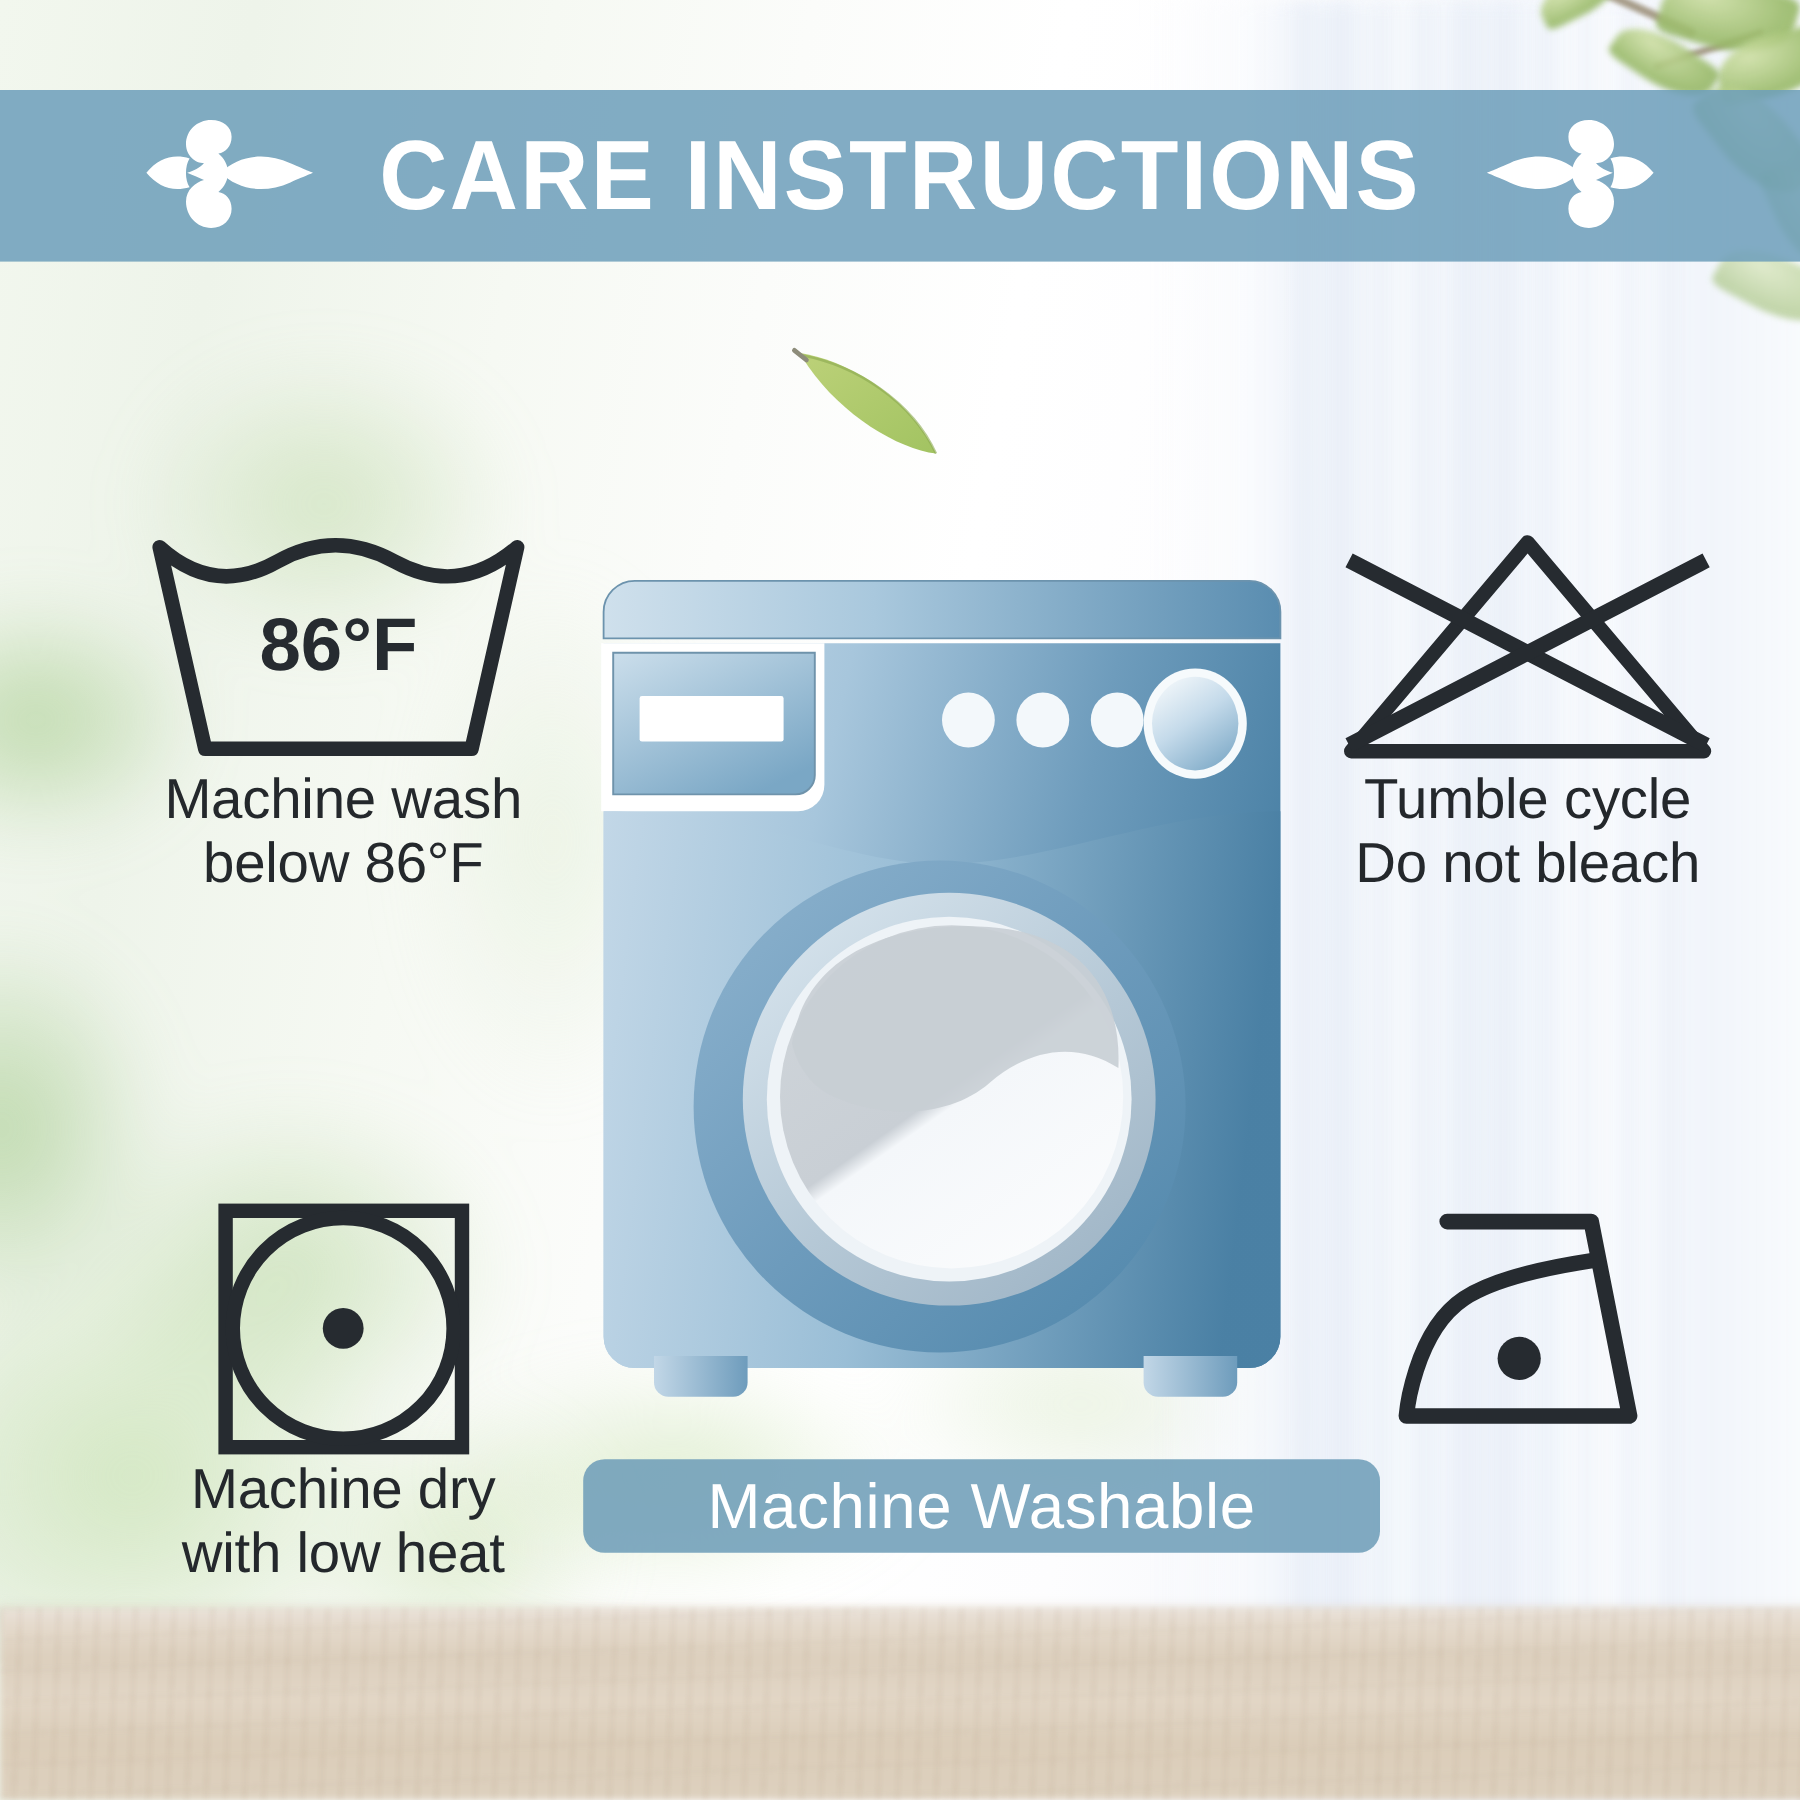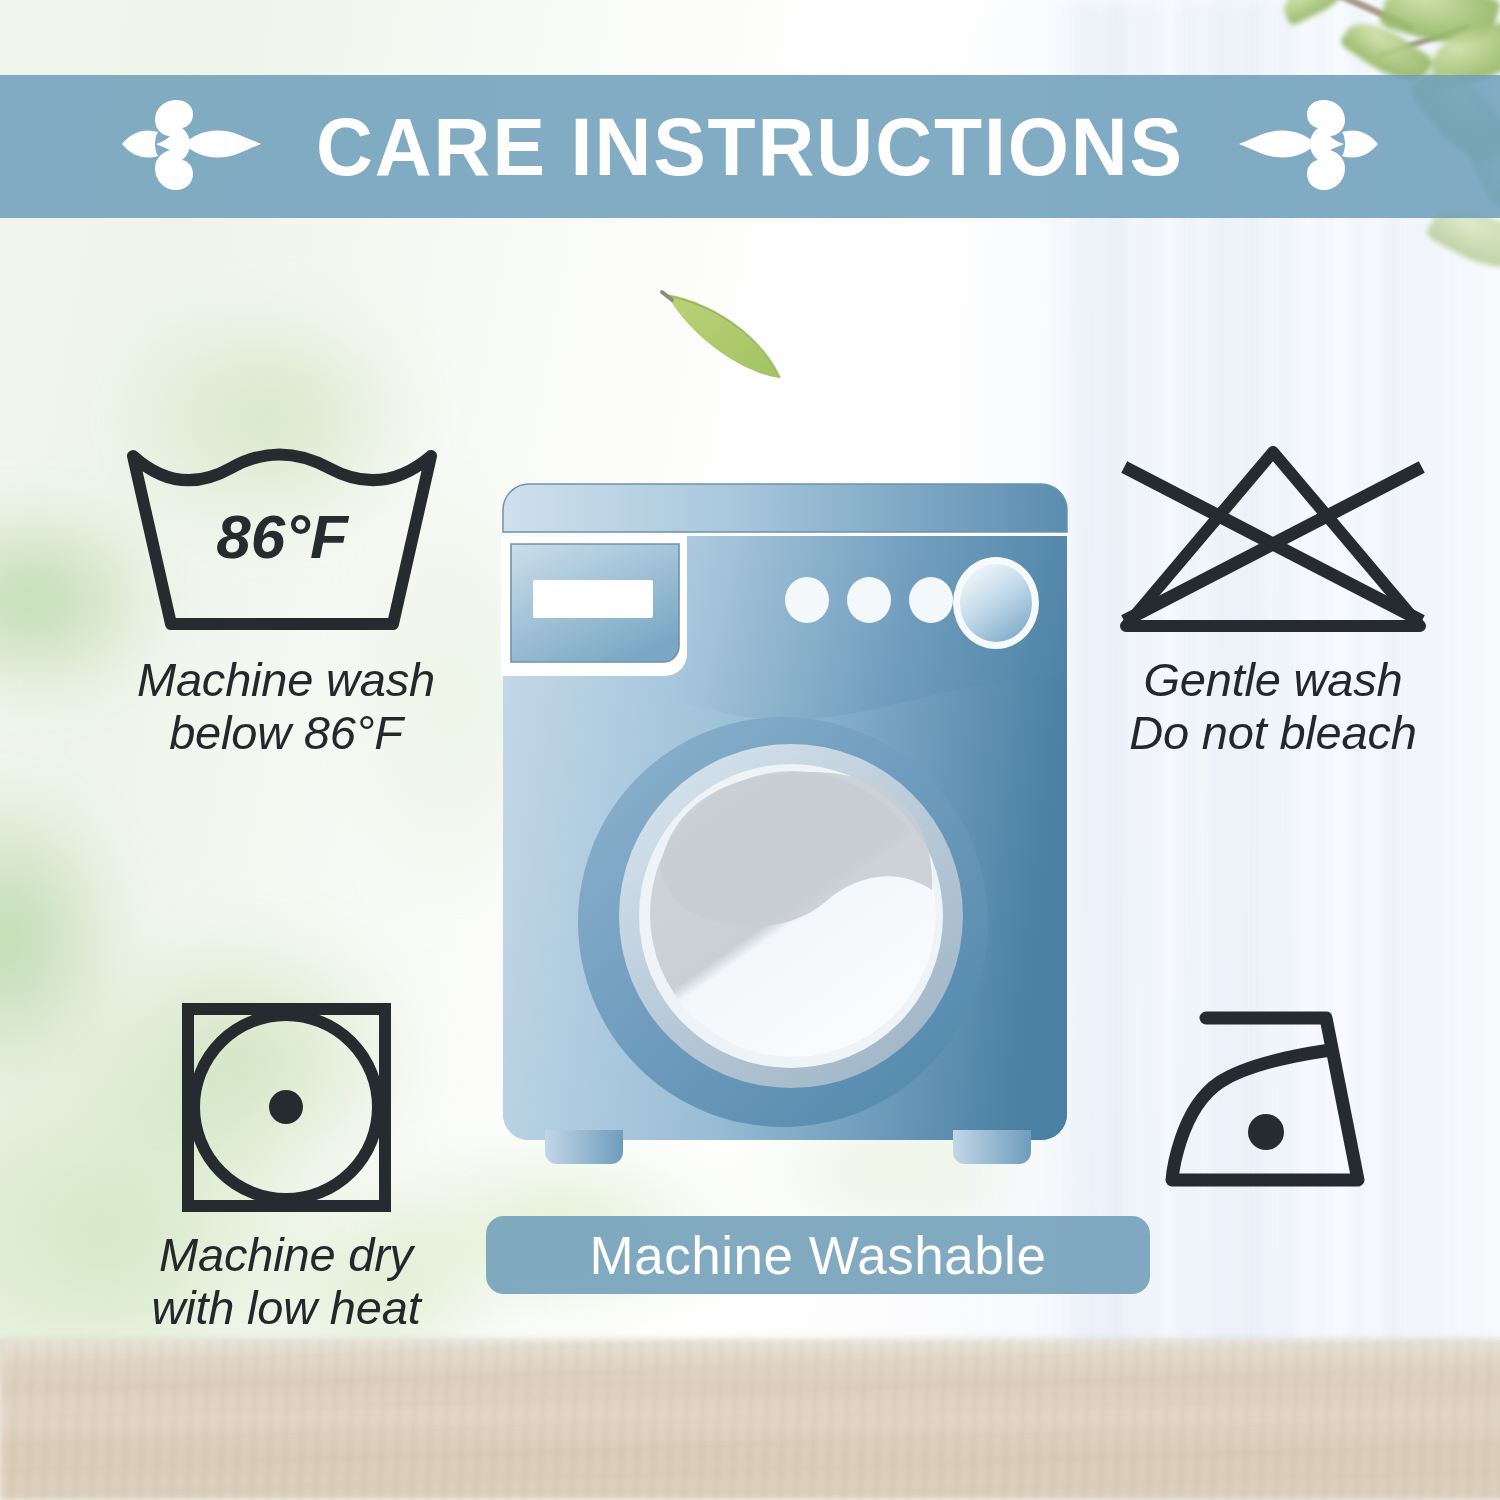--- a/index.html
+++ b/index.html
@@ -158,25 +158,23 @@
   }
   .flourish { width: 150px; height: 110px; flex: 0 0 auto; }
   .flourish.right { transform: scaleX(-1); }
 
   
   .cell {
     position: absolute;
     display: flex;
     flex-direction: column;
     align-items: center;
-    font-style: italic;
   }
   .cell .glyph { display: block; }
   .cell .caption {
-    margin-top: 14px;
     text-align: center;
     color: #24282c;
     font-size: 47px;
     line-height: 1.12;
     white-space: pre-line;
     letter-spacing: -.2px;
   }
 
   #cell-wash   { left: 56px;   top: 440px; width: 460px; }
   #cell-bleach { left: 1058px; top: 440px; width: 430px; }
@@ -274,21 +272,21 @@
     <div class="caption">Machine wash
 below 86°F</div>
   </div>
 
   <div class="cell" id="cell-bleach">
     <svg class="glyph" width="330" height="200" viewBox="0 0 330 200">
       <path d="M165 12 L312 186 L18 186 Z" fill="none" stroke="#262b30" stroke-width="12" stroke-linejoin="round"></path>
       <line x1="22" y1="30" x2="308" y2="178" stroke="#262b30" stroke-width="13" stroke-linecap="square"></line>
       <line x1="308" y1="30" x2="22" y2="178" stroke="#262b30" stroke-width="13" stroke-linecap="square"></line>
     </svg>
-    <div class="caption">Gentle wash
+    <div class="caption">Tumble cycle
 Do not bleach</div>
   </div>
 
   <div class="cell" id="cell-dry">
     <svg class="glyph" width="215" height="215" viewBox="0 0 215 215">
       <rect x="9" y="9" width="197" height="197" fill="none" stroke="#262b30" stroke-width="12"></rect>
       <circle cx="107" cy="107" r="92" fill="none" stroke="#262b30" stroke-width="12"></circle>
       <circle cx="107" cy="107" r="17" fill="#262b30"></circle>
     </svg>
     <div class="caption">Machine dry

